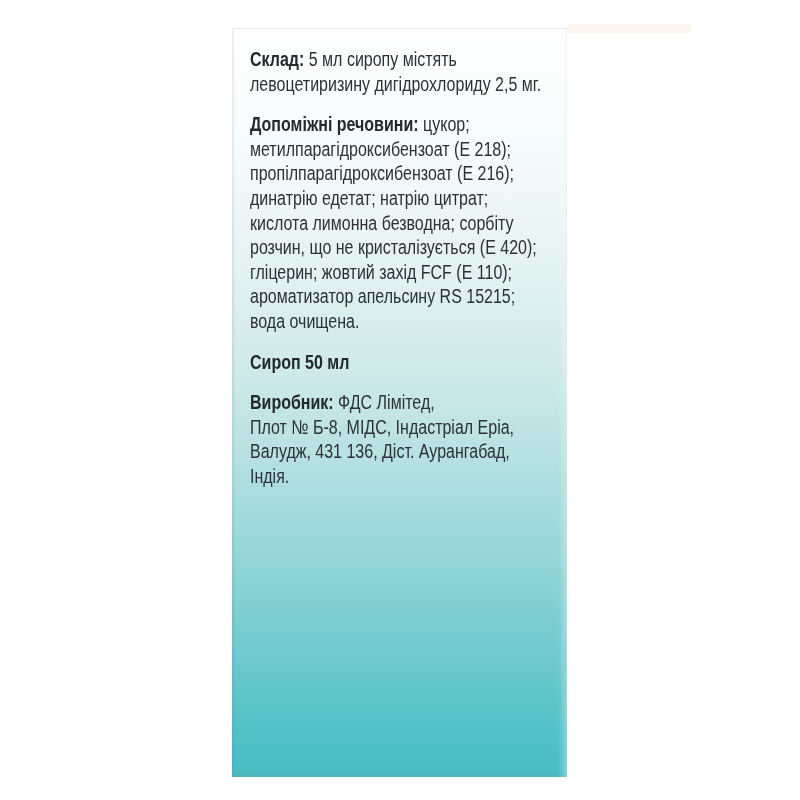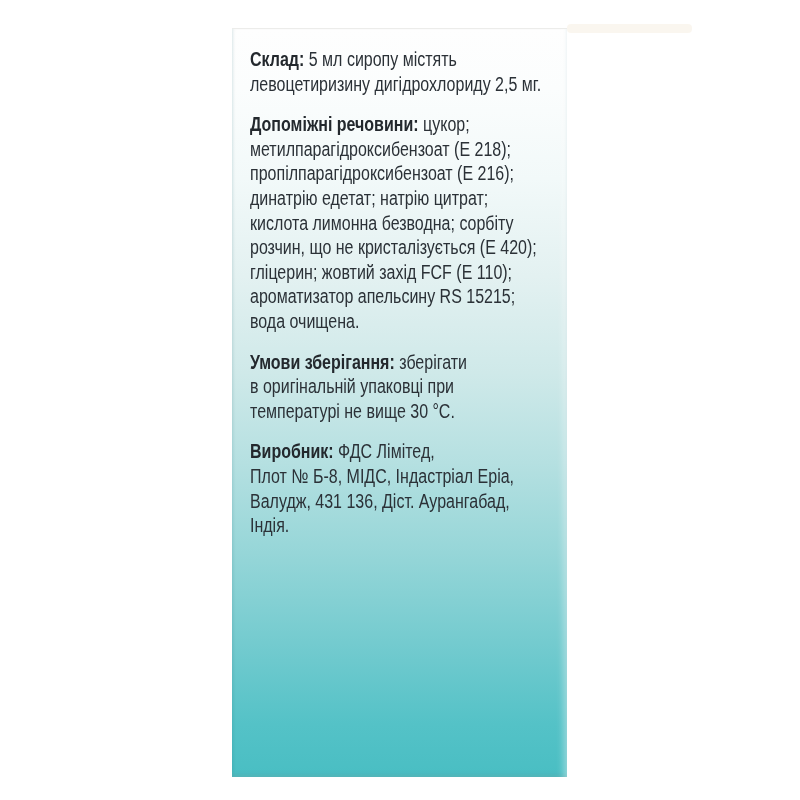--- a/index.html
+++ b/index.html
@@ -84,23 +84,21 @@
           <div class="line"><span class="run">метилпарагідроксибензоат (Е 218);</span></div>
           <div class="line"><span class="run">пропілпарагідроксибензоат (Е 216);</span></div>
           <div class="line"><span class="run">динатрію едетат; натрію цитрат;</span></div>
           <div class="line"><span class="run">кислота лимонна безводна; сорбіту</span></div>
           <div class="line"><span class="run">розчин, що не кристалізується (Е 420);</span></div>
           <div class="line"><span class="run">гліцерин; жовтий захід FCF (Е 110);</span></div>
           <div class="line"><span class="run">ароматизатор апельсину RS 15215;</span></div>
           <div class="line"><span class="run">вода очищена.</span></div>
         </div>
         <div class="paragraph">
-          <div class="line"><span class="run-bold">Умови зберігання:</span><span class="run"> зберігати</span></div>
-          <div class="line"><span class="run">в оригінальній упаковці при</span></div>
-          <div class="line"><span class="run">температурі не вище 30 °С.</span></div>
+          <div class="line"><span class="run-bold">Сироп 50 мл</span></div>
         </div>
         <div class="paragraph">
           <div class="line"><span class="run-bold">Виробник:</span><span class="run"> ФДС Лімітед,</span></div>
           <div class="line"><span class="run">Плот № Б-8, МІДС, Індастріал Еріа,</span></div>
           <div class="line"><span class="run">Валудж, 431 136, Діст. Аурангабад,</span></div>
           <div class="line"><span class="run">Індія.</span></div>
         </div>
       </div>
   </div>
 </div>

